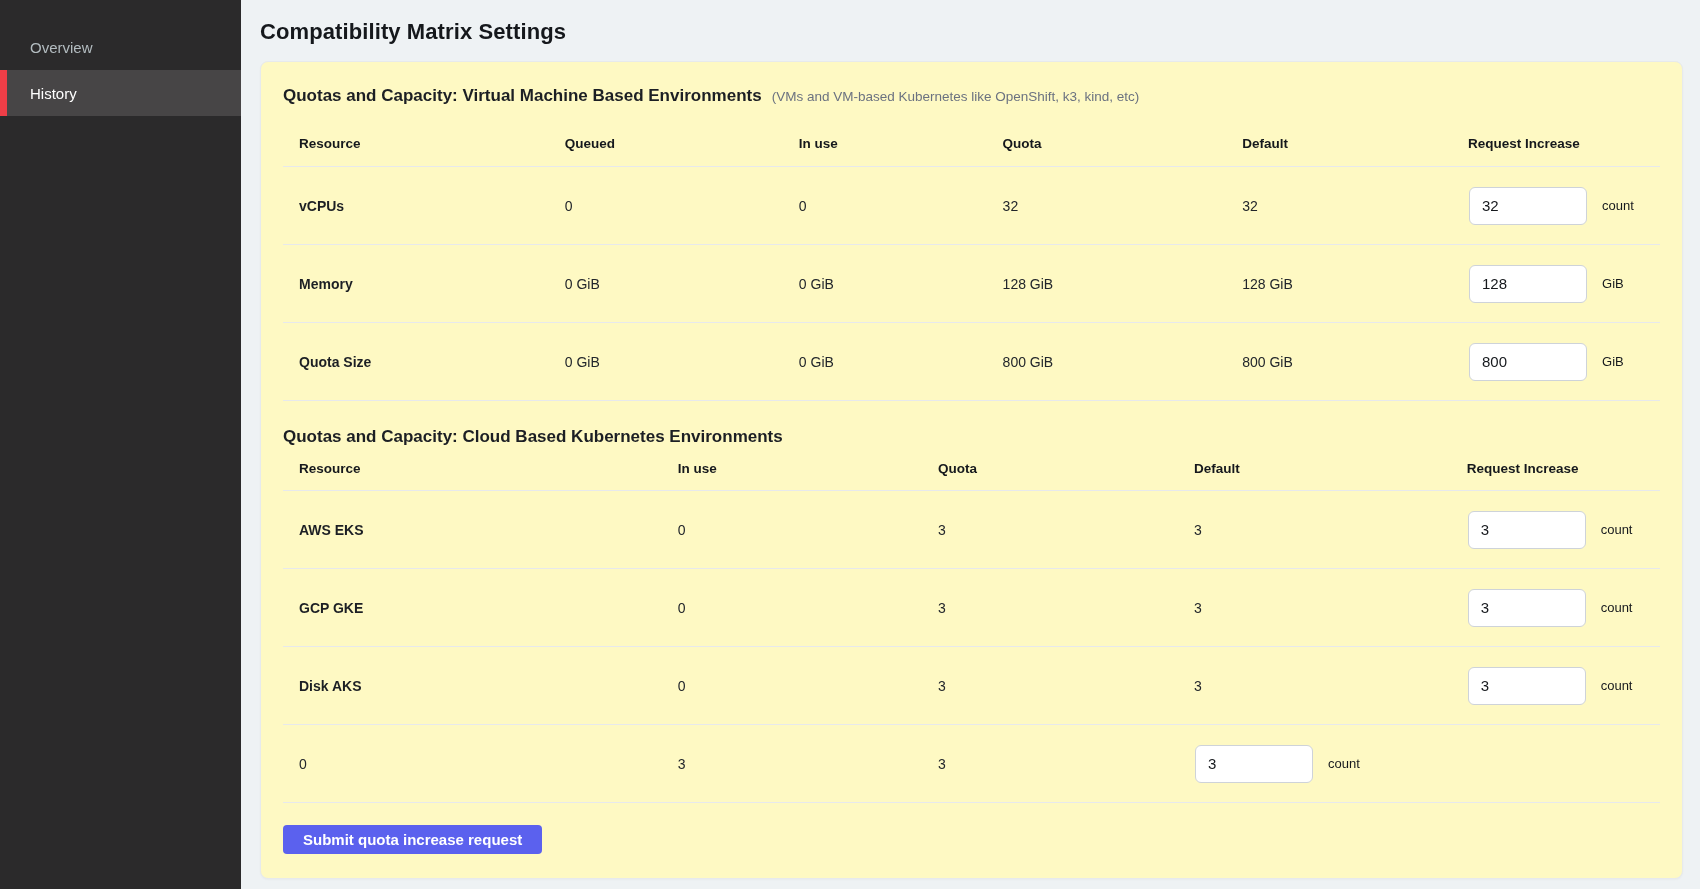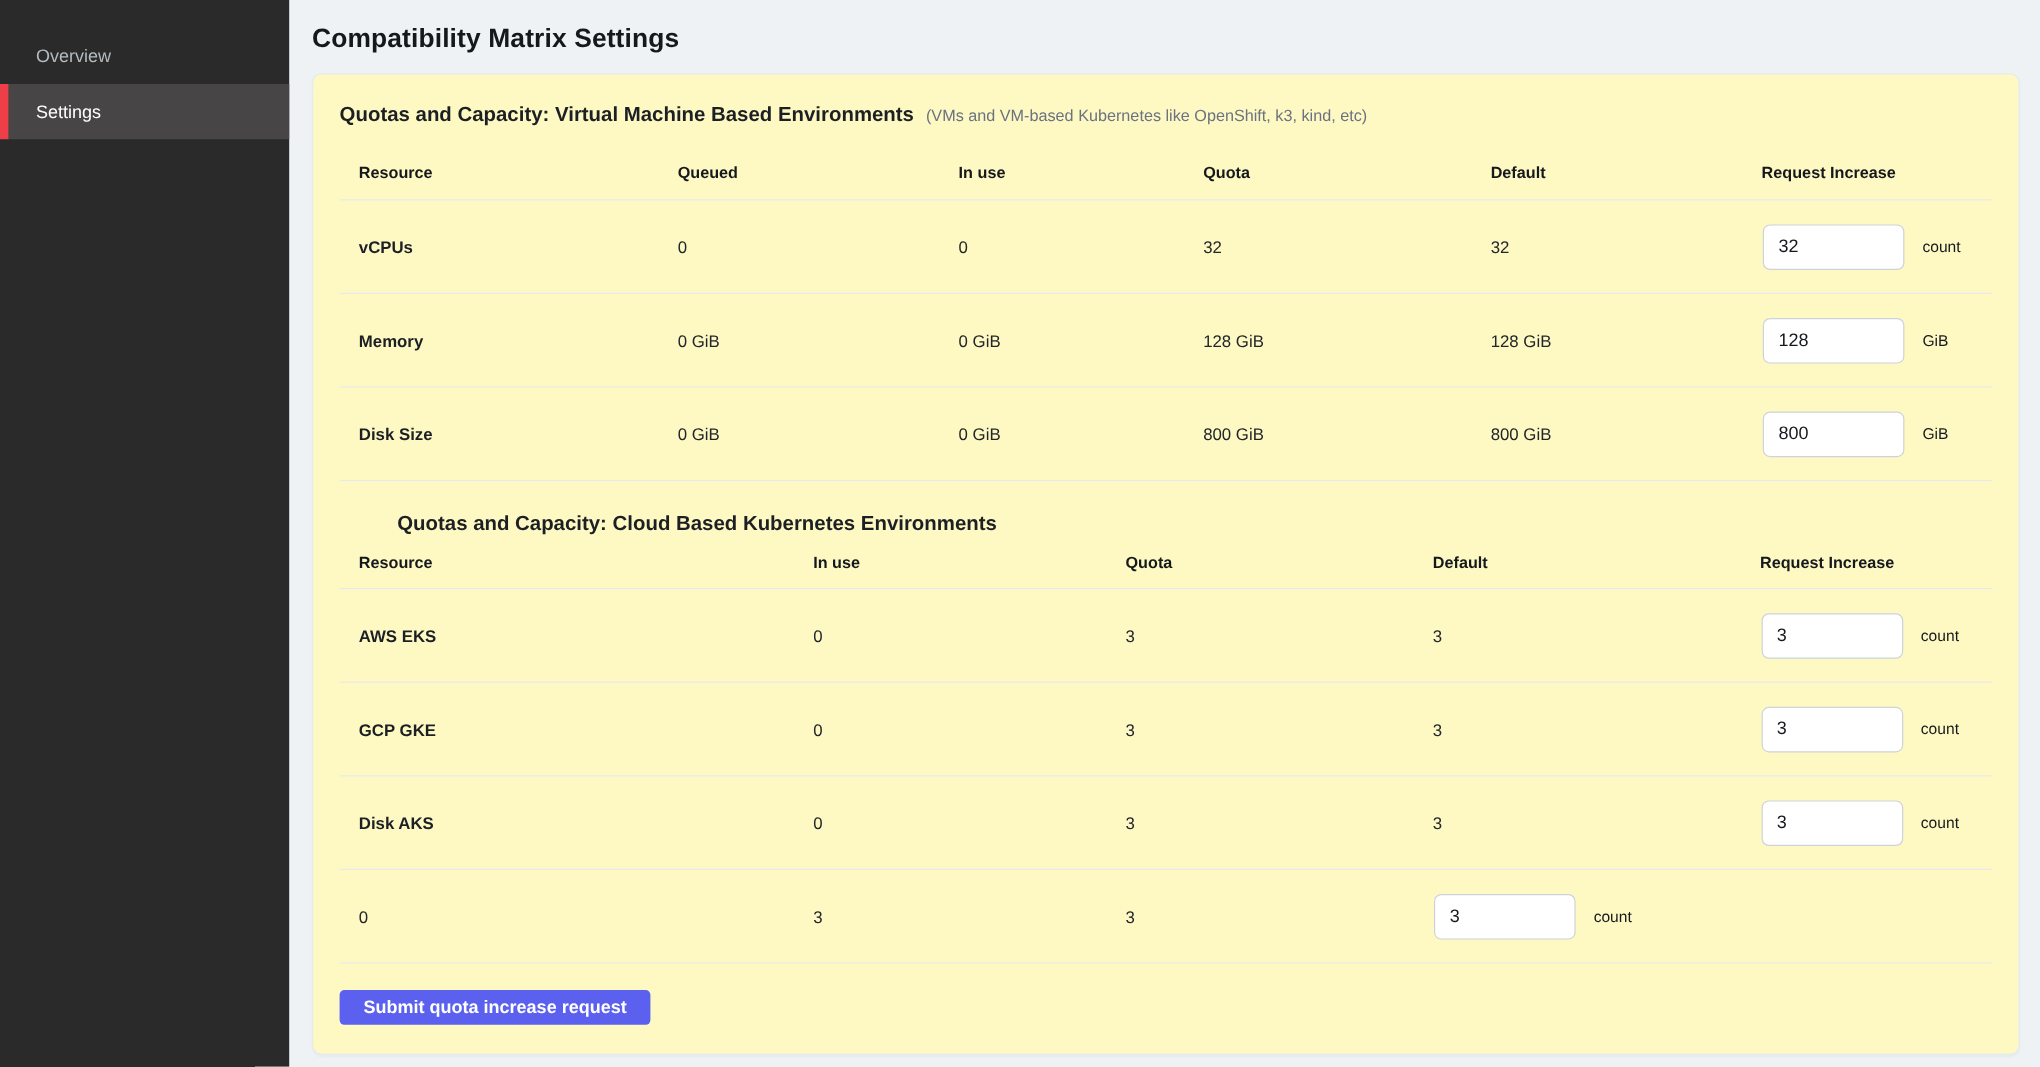--- a/index.html
+++ b/index.html
@@ -64,21 +64,21 @@
   .section-head { display: flex; align-items: baseline; gap: 10px; }
   .section-title {
     font-size: 17px;
     font-weight: 700;
     color: #1c1f24;
   }
   .section-subtitle {
     font-size: 13.5px;
     color: #6b7280;
   }
-  .section-head.second { margin-top: 26px; margin-left: 48px; }
+  .section-head.second { margin-top: 26px; }
 
   
   .thead, .trow { display: grid; align-items: center; }
   .vm-grid    { grid-template-columns: 19.3% 17% 14.8% 17.4% 16.4% 15.1%; }
   .cloud-grid { grid-template-columns: 27.5% 18.9% 18.6% 19.8% 15.1%; }
 
   .thead {
     margin-top: 30px;
     padding-bottom: 15px;
     border-bottom: 1px solid #e7e9ec;
@@ -133,21 +133,21 @@
   }
 </style>
 </head>
 <body>
 
 <aside class="sidebar">
   <div class="side-item">
       <span>Overview</span>
     </div>
   <div class="side-item active">
-      <span>Settings</span>
+      <span>History</span>
     </div>
 </aside>
 
 <main class="main">
   <h1 class="page-title">Compatibility Matrix Settings</h1>
 
   <section class="card">
 
     <div class="section-head">
       <span class="section-title">Quotas and Capacity: Virtual Machine Based Environments</span>
@@ -181,21 +181,21 @@
       <div class="td">0 GiB</div>
       <div class="td">128 GiB</div>
       <div class="td">128 GiB</div>
       <div class="request-cell">
         <input class="request-input" type="text" value="128" style="">
         <span class="unit">GiB</span>
       </div>
     </div>
 
     <div class="trow vm-grid">
-      <div class="td resource">Disk Size</div>
+      <div class="td resource">Quota Size</div>
       <div class="td">0 GiB</div>
       <div class="td">0 GiB</div>
       <div class="td">800 GiB</div>
       <div class="td">800 GiB</div>
       <div class="request-cell">
         <input class="request-input" type="text" value="800" style="">
         <span class="unit">GiB</span>
       </div>
     </div>
 

